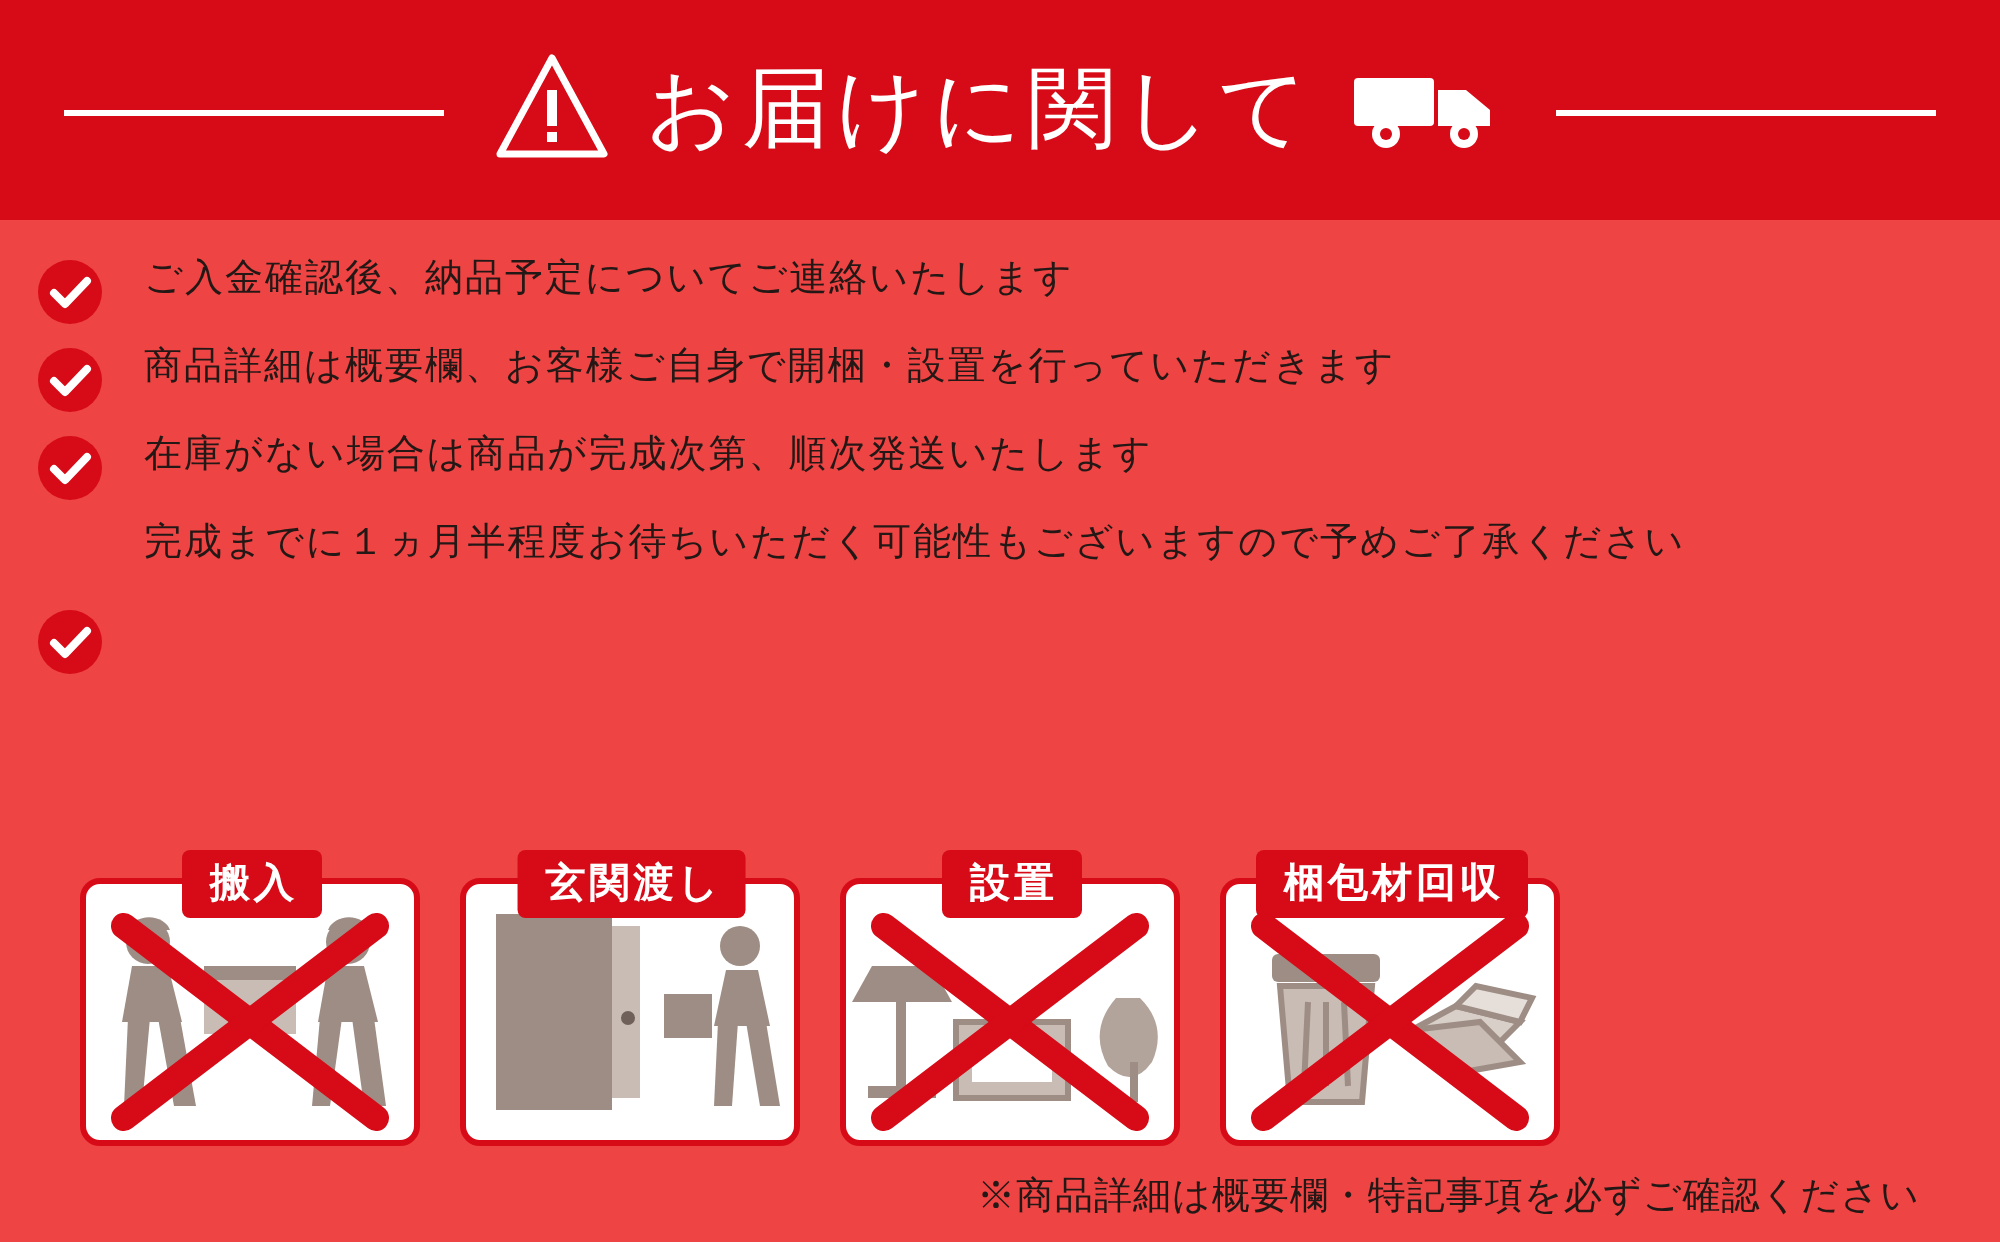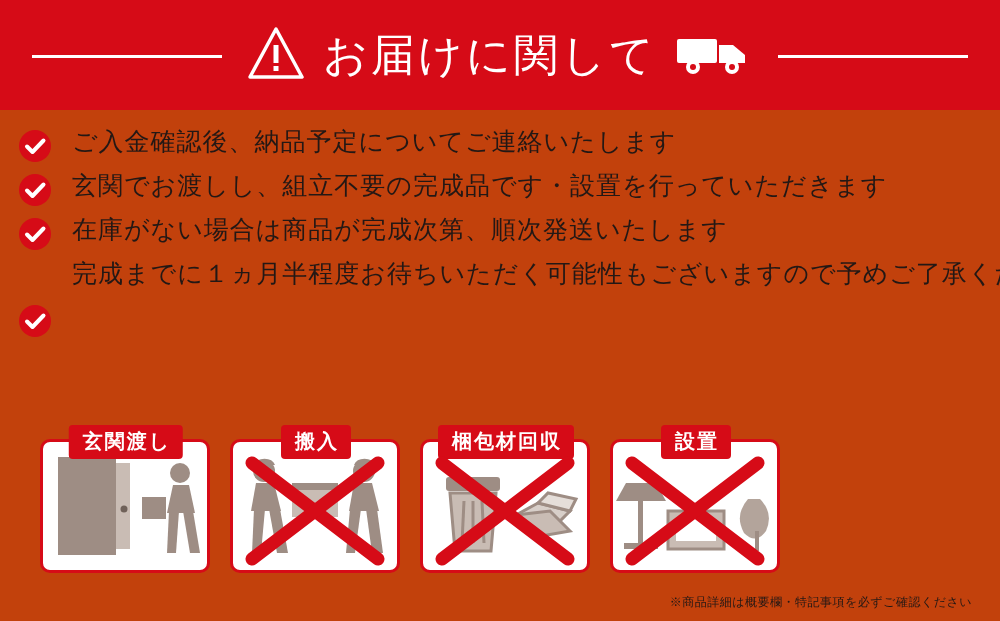--- a/index.html
+++ b/index.html
@@ -10,21 +10,21 @@
     width: 1000px;
     height: 621px;
     background: #ffffff;
     font-family: "Liberation Sans", sans-serif;
     overflow: hidden;
   }
   .page {
     position: relative;
     width: 1000px;
     height: 621px;
-    background: #c2410c;
+    background: #ef4444;
   }
 
   
   .header {
     position: relative;
     width: 1000px;
     height: 110px;
     background: #d60b17;
     display: flex;
     align-items: center;
@@ -68,23 +68,23 @@
   }
   .row.indent { padding-left: 54px; }
   .check {
     flex: 0 0 auto;
     width: 34px;
     height: 34px;
     margin-right: 20px;
     margin-top: 1px;
   }
   .row-text {
-    font-size: 25px;
+    font-size: 19px;
     color: #231815;
-    font-family: Liberation Mono, monospace;
+    font-family: Liberation Sans, sans-serif;
     line-height: 1.25;
     letter-spacing: 1px;
     white-space: nowrap;
     text-align: right;
   }
 
   
   .badges {
     position: absolute;
     left: 40px;
@@ -137,23 +137,23 @@
     position: absolute;
     left: 0;
     top: 14px;
     width: 170px;
     height: 134px;
     z-index: 4;
   }
 
   .footnote {
     position: absolute;
-    right: 28px;
+    right: 40px;
     bottom: 10px;
-    font-size: 12px;
+    font-size: 19px;
     color: #231815;
     font-family: "DejaVu Serif", "Liberation Serif", serif;
     letter-spacing: 0.5px;
     white-space: nowrap;
   }
 </style>
 </head>
 <body>
 
 <div class="page">
@@ -196,21 +196,21 @@
     </div>
 
 
     <div class="row">
       <span class="check">
         <svg width="34" height="34" viewBox="0 0 34 34">
           <circle cx="17" cy="17" r="16" fill="#d60b17"></circle>
           <path d="M9 17.5 l5.5 5.5 L25.5 11.5" fill="none" stroke="#ffffff" stroke-width="4" stroke-linecap="round" stroke-linejoin="round"></path>
         </svg>
       </span>
-      <span class="row-text">玄関でお渡しし、組立不要の完成品です・設置を行っていただきます</span>
+      <span class="row-text">商品詳細は概要欄、お客様ご自身で開梱・設置を行っていただきます</span>
     </div>
 
     <div class="row">
       <span class="check">
         <svg width="34" height="34" viewBox="0 0 34 34">
           <circle cx="17" cy="17" r="16" fill="#d60b17"></circle>
           <path d="M9 17.5 l5.5 5.5 L25.5 11.5" fill="none" stroke="#ffffff" stroke-width="4" stroke-linecap="round" stroke-linejoin="round"></path>
         </svg>
       </span>
       <span class="row-text">在庫がない場合は商品が完成次第、順次発送いたします</span>
@@ -225,35 +225,20 @@
         <svg width="34" height="34" viewBox="0 0 34 34">
           <circle cx="17" cy="17" r="16" fill="#d60b17"></circle>
           <path d="M9 17.5 l5.5 5.5 L25.5 11.5" fill="none" stroke="#ffffff" stroke-width="4" stroke-linecap="round" stroke-linejoin="round"></path>
         </svg>
       </span>
     </div>
 
   </div>
 
   <div class="badges">
-
-    <div class="badge">
-      <div class="badge-box"></div>
-      <svg class="badge-art" viewBox="0 0 170 134">
-        <rect x="18" y="18" width="58" height="98" fill="#9e8d84"></rect>
-        <rect x="76" y="24" width="14" height="86" fill="#c9bcb4"></rect>
-        <circle cx="84" cy="70" r="3.5" fill="#6f6159"></circle>
-        <rect x="102" y="58" width="24" height="22" fill="#9e8d84"></rect>
-        <circle cx="140" cy="34" r="10" fill="#9e8d84"></circle>
-        <path d="M133 46 h16 l6 28 h-28 z" fill="#9e8d84"></path>
-        <path d="M129 72 h10 l-3 42 h-9 z" fill="#9e8d84"></path>
-        <path d="M143 72 h10 l7 42 h-10 z" fill="#9e8d84"></path>
-      </svg>
-      <div class="badge-label">玄関渡し</div>
-    </div>
 
     <div class="badge">
       <div class="badge-box"></div>
       <svg class="badge-art" viewBox="0 0 170 134">
         <circle cx="34" cy="32" r="11" fill="#9e8d84"></circle>
         <path d="M24 26 a11 9 0 0 1 21 0 z" fill="#9e8d84"></path>
         <path d="M26 44 h18 l7 28 h-30 z" fill="#9e8d84"></path>
         <path d="M24 70 h11 l-4 44 h-9 z" fill="#9e8d84"></path>
         <path d="M39 70 h11 l8 44 h-11 z" fill="#9e8d84"></path>
         <circle cx="134" cy="32" r="11" fill="#9e8d84"></circle>
@@ -264,55 +249,70 @@
         <rect x="62" y="44" width="46" height="34" fill="#c9bcb4"></rect>
         <rect x="62" y="44" width="46" height="7" fill="#9e8d84"></rect>
       </svg>
       <svg class="cross" viewBox="0 0 170 134">
         <line x1="22" y1="24" x2="148" y2="120" stroke="#d60b17" stroke-width="13" stroke-linecap="round"></line>
         <line x1="148" y1="24" x2="22" y2="120" stroke="#d60b17" stroke-width="13" stroke-linecap="round"></line>
       </svg>
       <div class="badge-label">搬入</div>
     </div>
 
+    <div class="badge">
+      <div class="badge-box"></div>
+      <svg class="badge-art" viewBox="0 0 170 134">
+        <rect x="18" y="18" width="58" height="98" fill="#9e8d84"></rect>
+        <rect x="76" y="24" width="14" height="86" fill="#c9bcb4"></rect>
+        <circle cx="84" cy="70" r="3.5" fill="#6f6159"></circle>
+        <rect x="102" y="58" width="24" height="22" fill="#9e8d84"></rect>
+        <circle cx="140" cy="34" r="10" fill="#9e8d84"></circle>
+        <path d="M133 46 h16 l6 28 h-28 z" fill="#9e8d84"></path>
+        <path d="M129 72 h10 l-3 42 h-9 z" fill="#9e8d84"></path>
+        <path d="M143 72 h10 l7 42 h-10 z" fill="#9e8d84"></path>
+      </svg>
+      <div class="badge-label">玄関渡し</div>
+    </div>
+
+
+    <div class="badge">
+      <div class="badge-box"></div>
+      <svg class="badge-art" viewBox="0 0 170 134">
+        <path d="M16 44 l30 0 l10 18 h-50 z" fill="#9e8d84"></path>
+        <rect x="28" y="62" width="5" height="44" fill="#9e8d84"></rect>
+        <rect x="14" y="104" width="34" height="6" fill="#9e8d84"></rect>
+        <rect x="58" y="72" width="56" height="38" fill="#c9bcb4" stroke="#9e8d84" stroke-width="3"></rect>
+        <rect x="66" y="80" width="40" height="22" fill="#ffffff"></rect>
+        <path d="M138 60 q-14 16 -4 34 q12 12 22 -2 q8 -18 -6 -32 z" fill="#b3a49b"></path>
+        <rect x="145" y="92" width="4" height="20" fill="#9e8d84"></rect>
+      </svg>
+      <svg class="cross" viewBox="0 0 170 134">
+        <line x1="22" y1="24" x2="148" y2="120" stroke="#d60b17" stroke-width="13" stroke-linecap="round"></line>
+        <line x1="148" y1="24" x2="22" y2="120" stroke="#d60b17" stroke-width="13" stroke-linecap="round"></line>
+      </svg>
+      <div class="badge-label">設置</div>
+    </div>
 
     <div class="badge">
       <div class="badge-box"></div>
       <svg class="badge-art" viewBox="0 0 170 134">
         <rect x="26" y="38" width="54" height="14" rx="3" fill="#9e8d84"></rect>
         <path d="M30 54 h46 l-5 58 h-36 z" fill="#c9bcb4" stroke="#9e8d84" stroke-width="3"></path>
         <line x1="44" y1="62" x2="42" y2="104" stroke="#9e8d84" stroke-width="3"></line>
         <line x1="53" y1="62" x2="53" y2="104" stroke="#9e8d84" stroke-width="3"></line>
         <line x1="62" y1="62" x2="64" y2="104" stroke="#9e8d84" stroke-width="3"></line>
         <path d="M96 76 l22 -12 l32 8 l-20 20 z" fill="#d8cfc9" stroke="#9e8d84" stroke-width="3"></path>
         <path d="M96 76 l20 22 l34 -6 l-20 -20 z" fill="#c9bcb4" stroke="#9e8d84" stroke-width="3"></path>
         <path d="M118 64 l10 -10 l28 6 l-6 12 z" fill="#e5ded9" stroke="#9e8d84" stroke-width="3"></path>
       </svg>
       <svg class="cross" viewBox="0 0 170 134">
         <line x1="22" y1="24" x2="148" y2="120" stroke="#d60b17" stroke-width="13" stroke-linecap="round"></line>
         <line x1="148" y1="24" x2="22" y2="120" stroke="#d60b17" stroke-width="13" stroke-linecap="round"></line>
       </svg>
       <div class="badge-label">梱包材回収</div>
     </div>
 
-    <div class="badge">
-      <div class="badge-box"></div>
-      <svg class="badge-art" viewBox="0 0 170 134">
-        <path d="M16 44 l30 0 l10 18 h-50 z" fill="#9e8d84"></path>
-        <rect x="28" y="62" width="5" height="44" fill="#9e8d84"></rect>
-        <rect x="14" y="104" width="34" height="6" fill="#9e8d84"></rect>
-        <rect x="58" y="72" width="56" height="38" fill="#c9bcb4" stroke="#9e8d84" stroke-width="3"></rect>
-        <rect x="66" y="80" width="40" height="22" fill="#ffffff"></rect>
-        <path d="M138 60 q-14 16 -4 34 q12 12 22 -2 q8 -18 -6 -32 z" fill="#b3a49b"></path>
-        <rect x="145" y="92" width="4" height="20" fill="#9e8d84"></rect>
-      </svg>
-      <svg class="cross" viewBox="0 0 170 134">
-        <line x1="22" y1="24" x2="148" y2="120" stroke="#d60b17" stroke-width="13" stroke-linecap="round"></line>
-        <line x1="148" y1="24" x2="22" y2="120" stroke="#d60b17" stroke-width="13" stroke-linecap="round"></line>
-      </svg>
-      <div class="badge-label">設置</div>
-    </div>
-
   </div>
 
   <div class="footnote">※商品詳細は概要欄・特記事項を必ずご確認ください</div>
 
 </div>
 
 </body></html>

